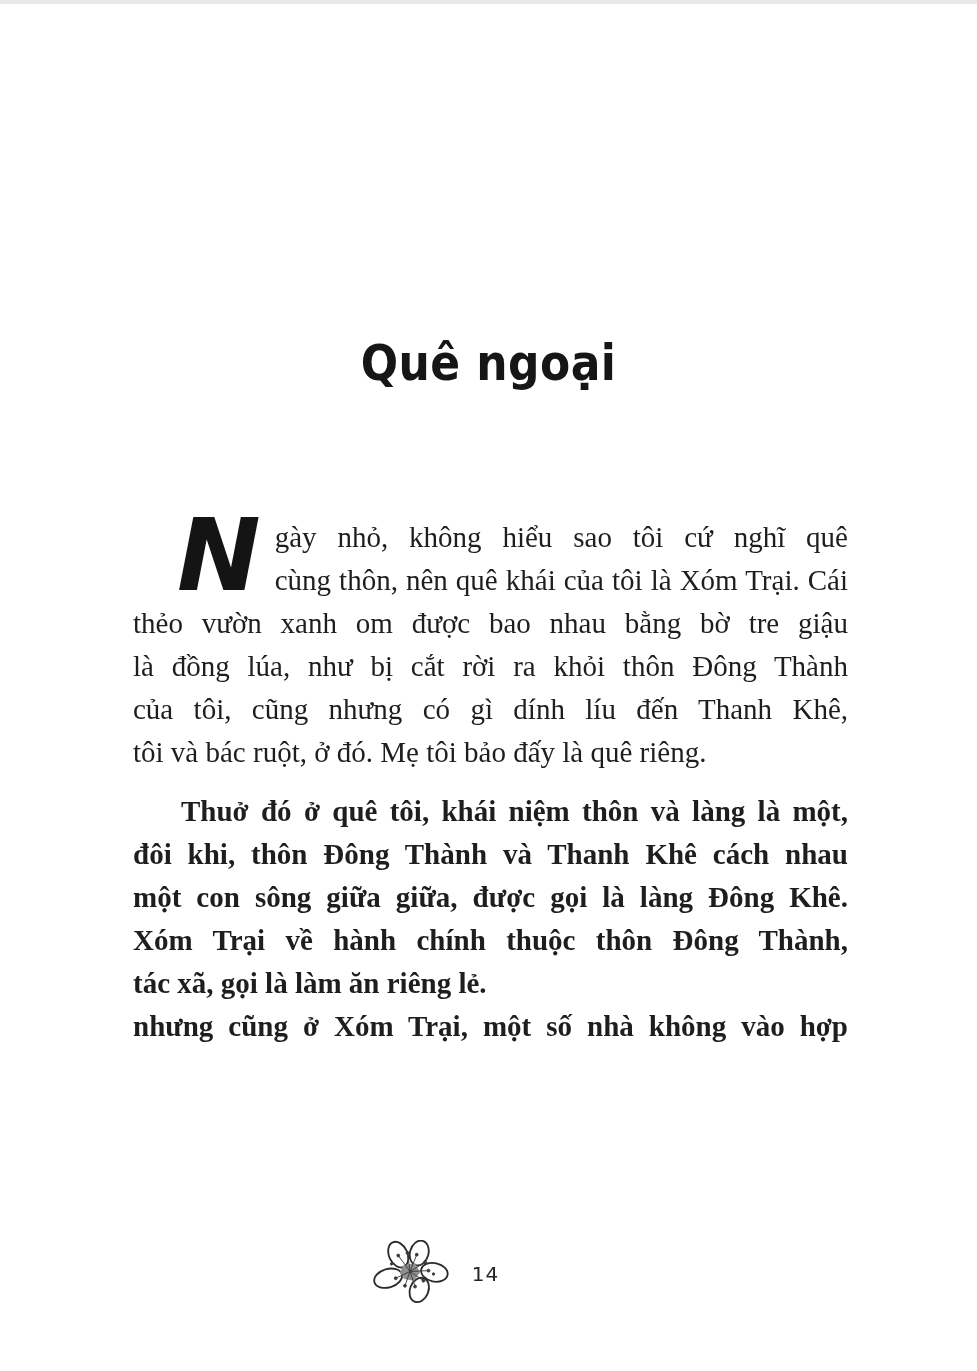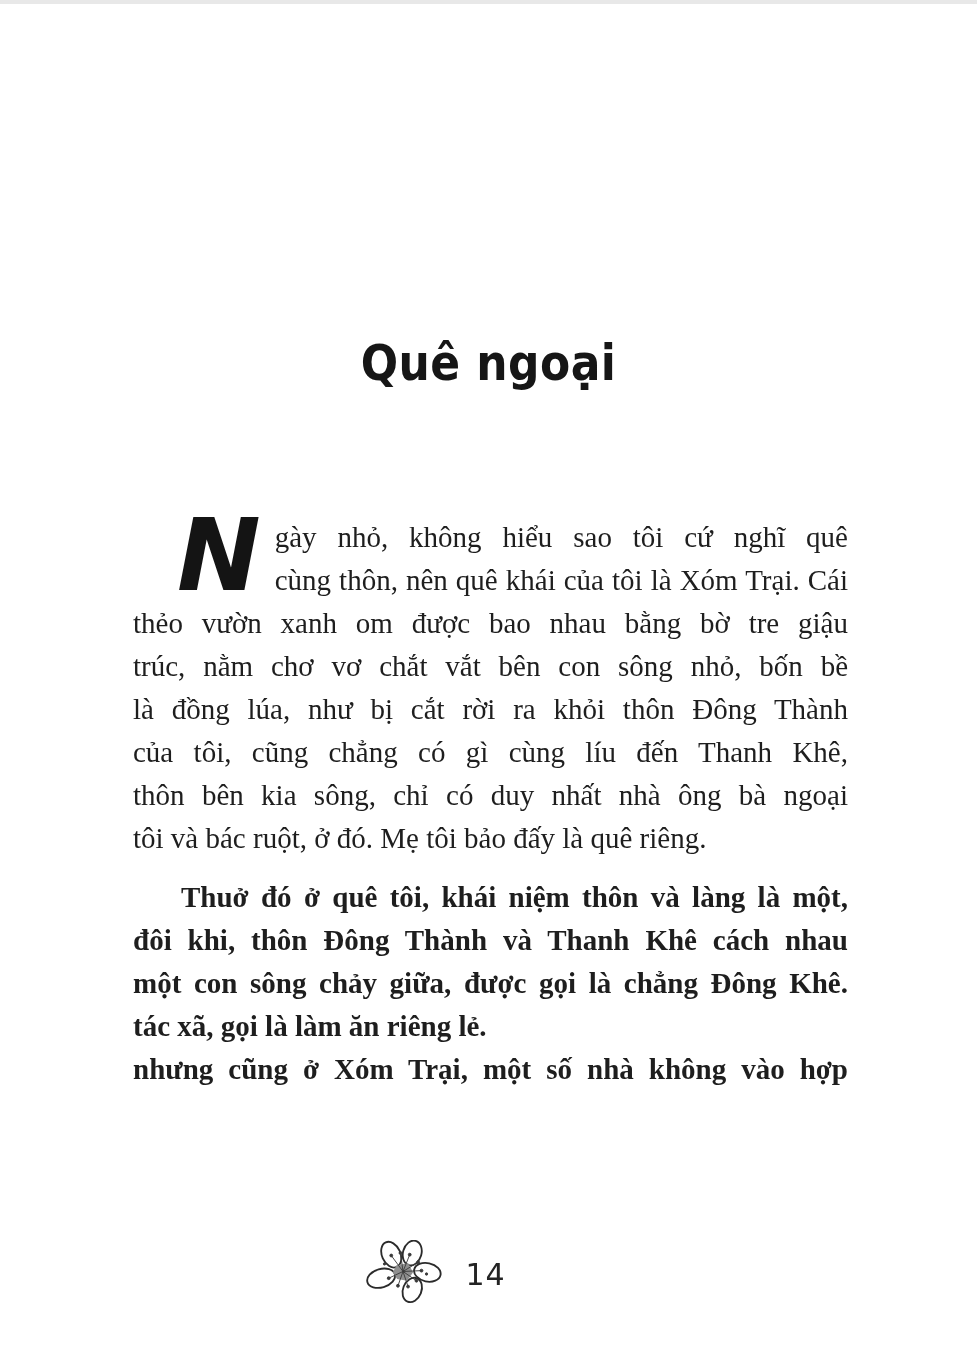--- a/index.html
+++ b/index.html
@@ -60,48 +60,47 @@
     width:977px;
     display:flex;
     align-items:center;
     justify-content:center;
     gap:20px;
     transform:translateX(-55px);
   }
   .flower{ display:block; }
   .pagenum{
     font-family:"DejaVu Sans",sans-serif;
-    font-size:30px;
+    font-size:20px;
     color:#242424;
     letter-spacing:1px;
   }
 </style>
 </head>
 <body>
 
 <div class="page">
 
   <h1 class="title">Quê ngoại</h1>
 
   <div class="body">
     <div class="para para1">
       <span class="dropcap">N</span>
       <div class="line">gày nhỏ, không hiểu sao tôi cứ nghĩ quê</div>
       <div class="line">cùng thôn, nên quê khái của tôi là Xóm Trại. Cái</div>
       <div class="line">thẻo vườn xanh om được bao nhau bằng bờ tre giậu</div>
-      <div class="line">trúc, nằm chơ vơ chắt vắt bên con sông nhỏ, bốn bề</div>
       <div class="line">là đồng lúa, như bị cắt rời ra khỏi thôn Đông Thành</div>
-      <div class="line">của tôi, cũng chẳng có gì cùng líu đến Thanh Khê,</div>
-      <div class="line">thôn bên kia sông, chỉ có duy nhất nhà ông bà ngoại</div>
+      <div class="line">của tôi, cũng nhưng có gì dính líu đến Thanh Khê,</div>
       <div class="line last">tôi và bác ruột, ở đó. Mẹ tôi bảo đấy là quê riêng.</div>
     </div>
     <div class="para para2">
       <div class="line indent">Thuở đó ở quê tôi, khái niệm thôn và làng là một,</div>
       <div class="line">đôi khi, thôn Đông Thành và Thanh Khê cách nhau</div>
-      <div class="line">một con sông chảy giữa, được gọi là chẳng Đông Khê.</div>
+      <div class="line">một con sông giữa giữa, được gọi là làng Đông Khê.</div>
+      <div class="line">Xóm Trại về hành chính thuộc thôn Đông Thành,</div>
       <div class="line last">tác xã, gọi là làm ăn riêng lẻ.</div>
       <div class="line">nhưng cũng ở Xóm Trại, một số nhà không vào hợp</div>
     </div>
   </div>
 
   <div class="footer">
     <svg class="flower" width="84" height="68" viewBox="0 0 100 80" aria-hidden="true">
       <g fill="#ffffff" stroke="#2b2b2b" stroke-width="2.2" stroke-linejoin="round">
         <ellipse cx="36" cy="17" rx="11" ry="16" transform="rotate(-24 36 17)"></ellipse>
         <ellipse cx="61" cy="15" rx="11" ry="15" transform="rotate(16 61 15)"></ellipse>

